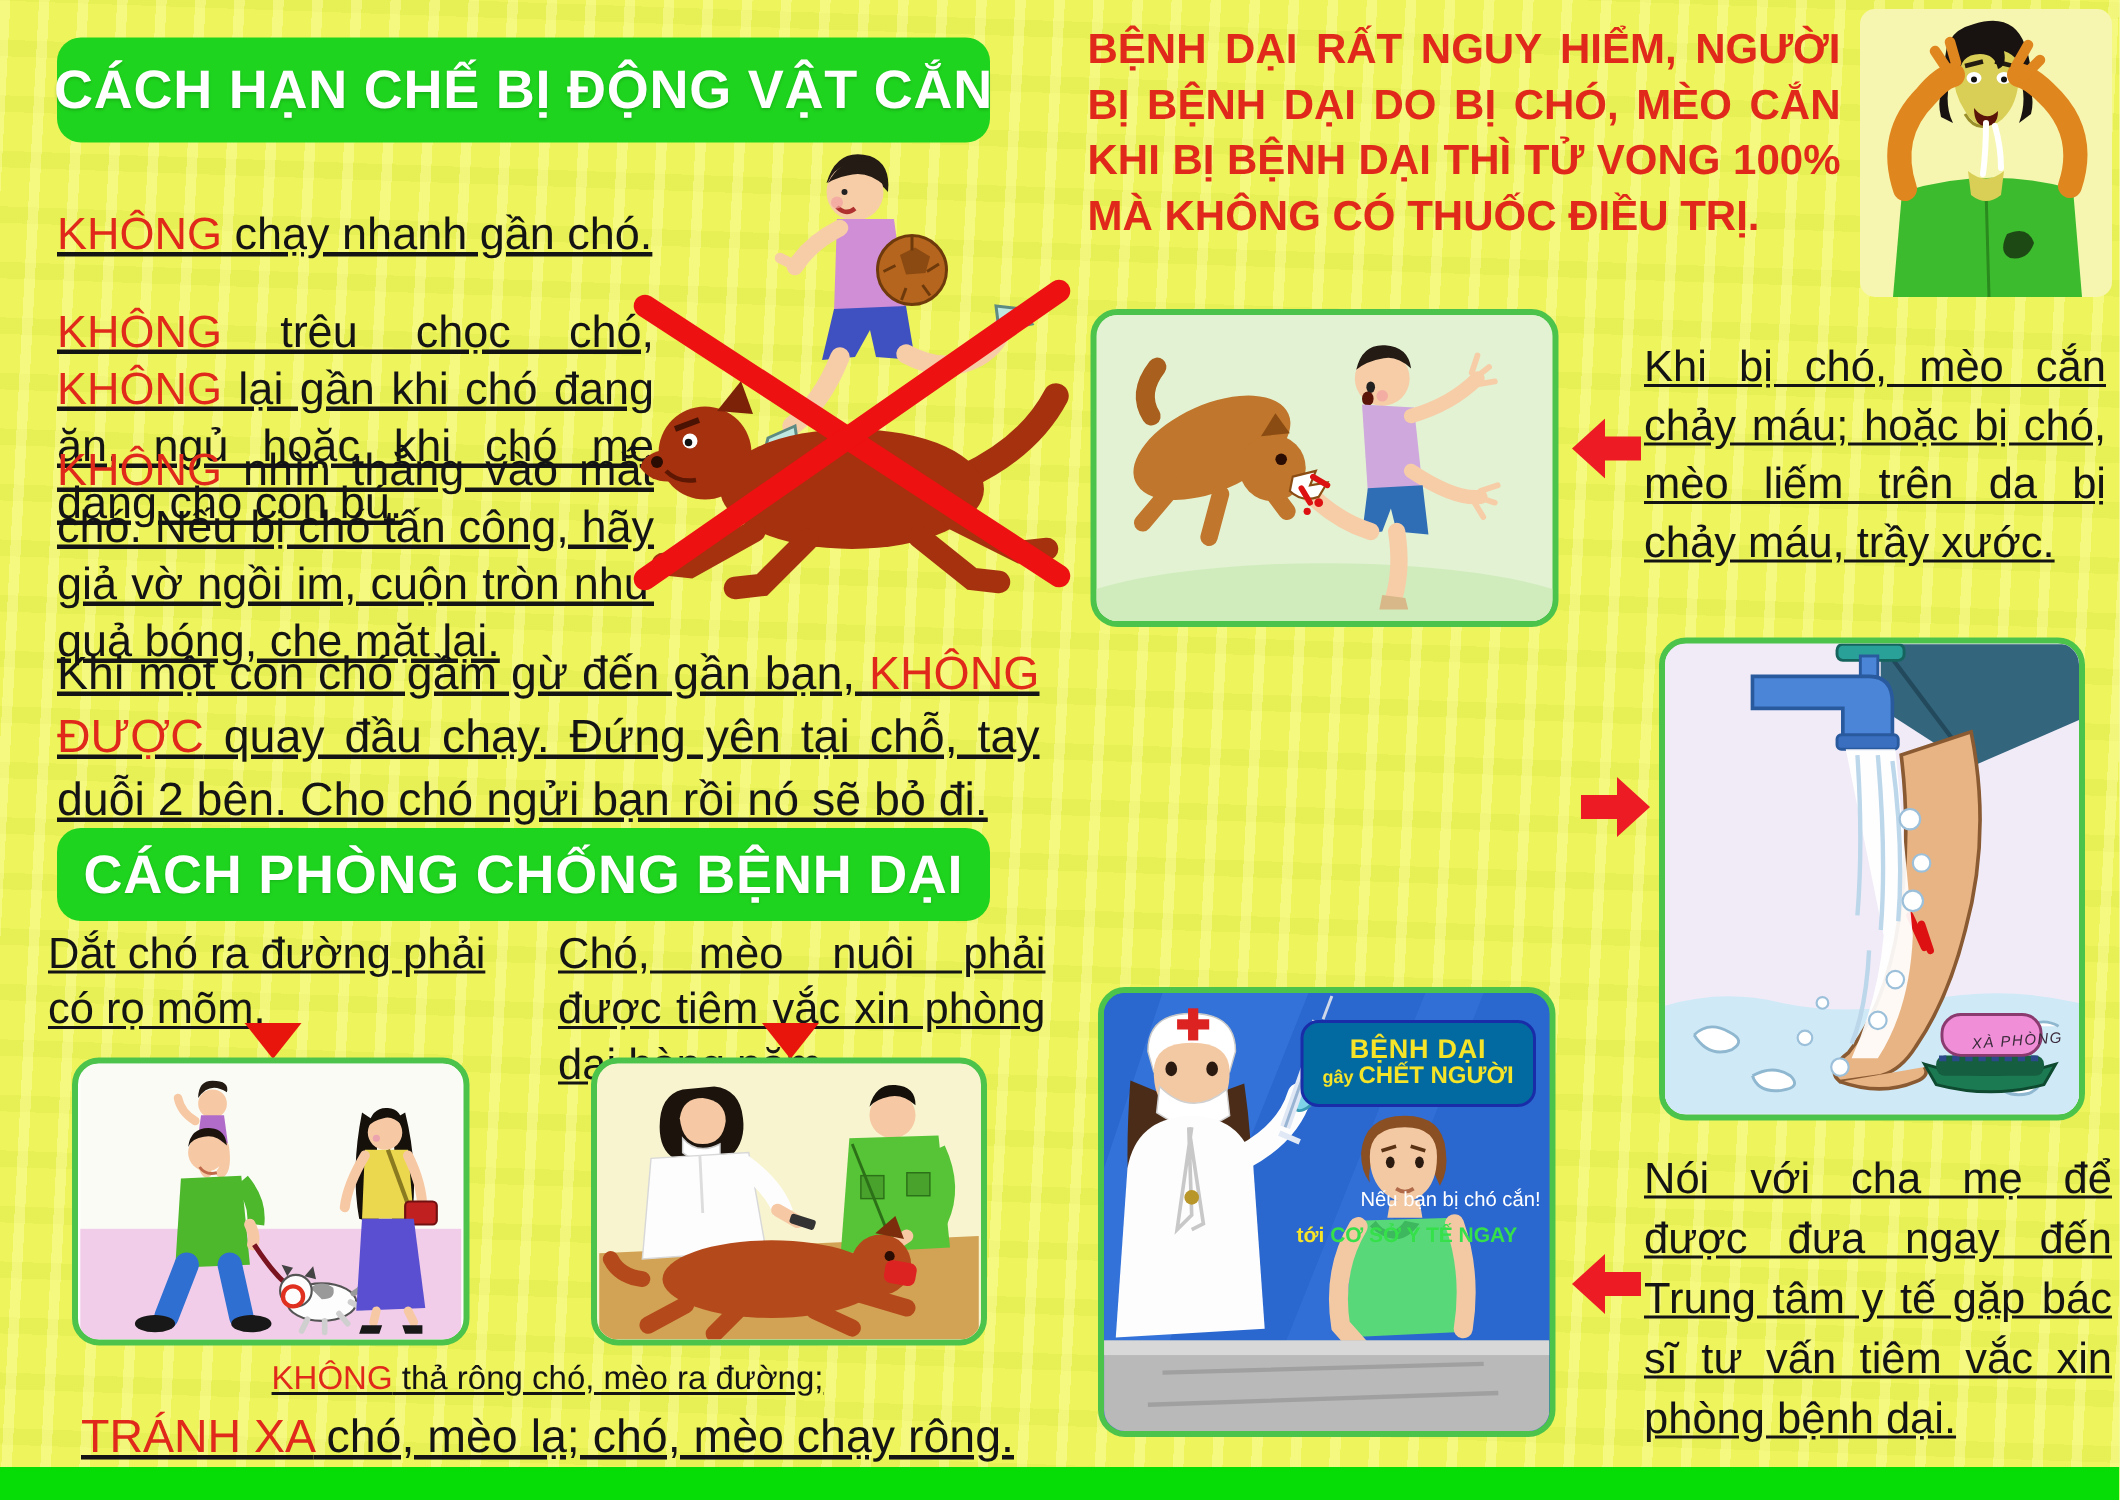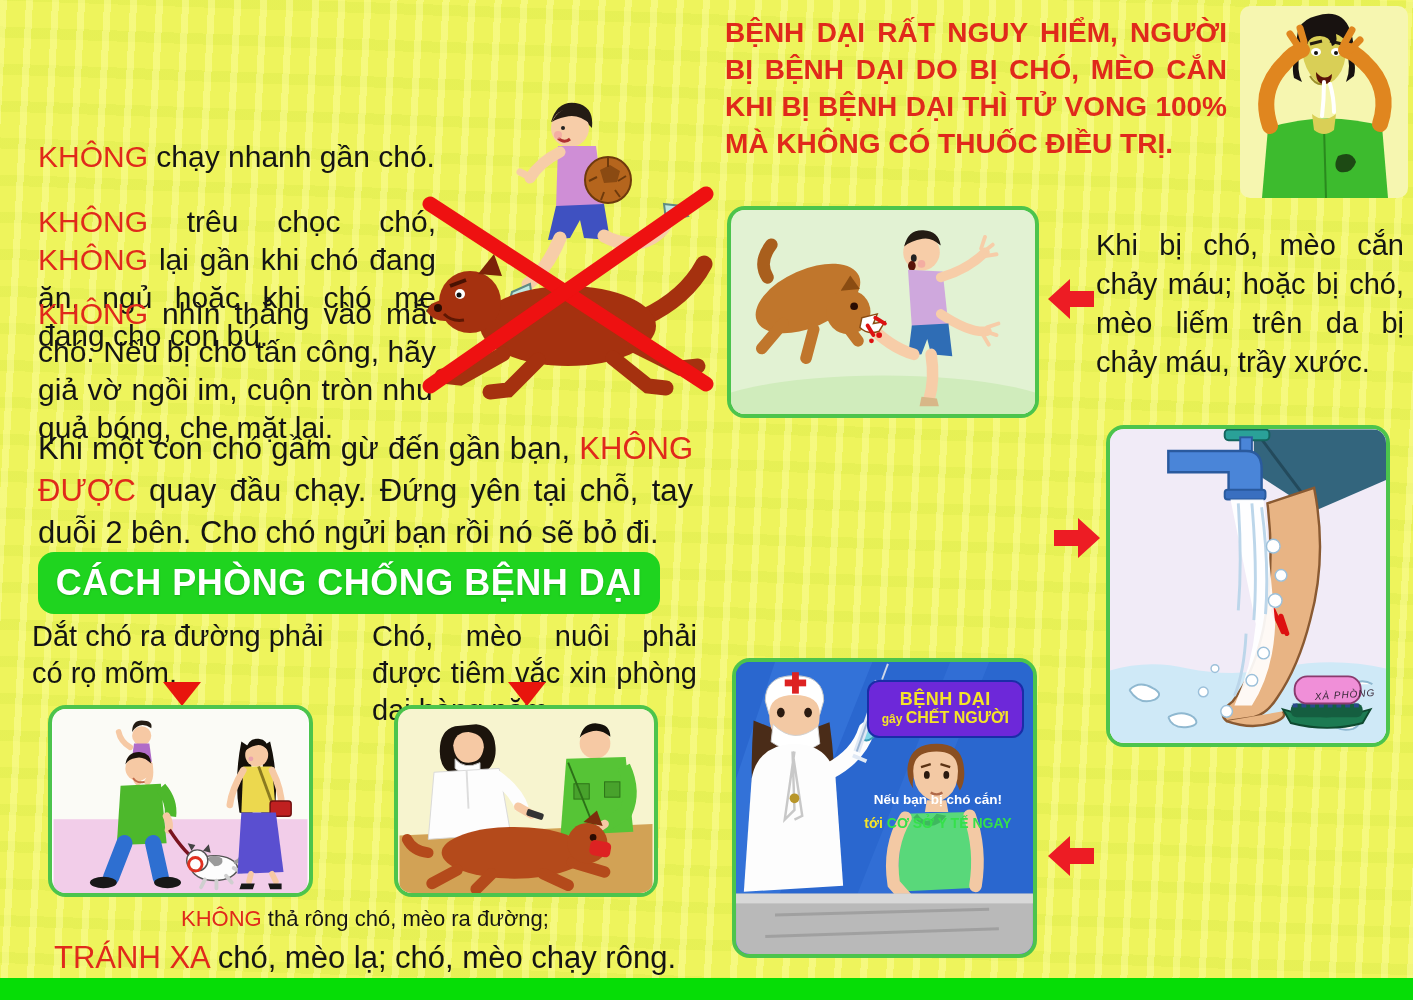--- a/index.html
+++ b/index.html
@@ -14,53 +14,54 @@
     background-image:
       repeating-linear-gradient(93deg, rgba(255,255,170,.45) 0 7px, rgba(255,255,170,0) 7px 26px),
       repeating-linear-gradient(2deg, rgba(214,232,70,.30) 0 11px, rgba(214,232,70,0) 11px 37px);
   }
   .abs{position:absolute;}
   .hdr{
     background:#1fd41f;border-radius:16px;color:#fff;font-weight:bold;
     font-size:36px;display:flex;align-items:center;justify-content:center;
     text-shadow:0 1px 2px rgba(0,80,0,.25);letter-spacing:.5px;white-space:nowrap;
   }
-  .txt{color:#141414;}
+  .txt{color:#141414;text-decoration:underline;}
   .jt{text-align:justify;text-align-last:left;}
   .red{color:#e0291b;}
   .warning{color:#e0291b;font-weight:bold;}
   .frame{border:4px solid #4cc44c;border-radius:18px;box-sizing:border-box;overflow:hidden;}
   .frame svg{display:block;width:100%;height:100%;}
   .tri{width:0;height:0;border-left:19px solid transparent;border-right:19px solid transparent;border-top:24px solid #e8150d;}
   .center{text-align:center;}
   .footer-bar{left:0;top:978px;width:1413px;height:22px;background:#06dd06;}
   
   .np-box{
     position:absolute;left:44%;top:6%;width:53%;box-sizing:border-box;
-    background:#6d28d9;border:2px solid #1a2da8;border-radius:12px;
+    background:#0369a1;border:2px solid #1a2da8;border-radius:12px;
     padding:7px 4px 8px 4px;text-align:center;line-height:1.15;
   }
   .np-yel{color:#f5e428;font-weight:bold;}
   .np-l1{font-size:18px;letter-spacing:.5px;}
   .np-gay{font-size:12px;}
   .np-l2{font-size:16px;}
   .np-line3{position:absolute;left:38%;top:37%;width:60%;text-align:center;font-size:14px;font-weight:bold;margin-top:45px;}
   .np-grn{color:#35e04a;}
-  .np-line4{position:absolute;left:38%;top:44.5%;width:60%;text-align:center;font-size:13.5px;font-weight:bold;color:#fff;}
+  .np-line4{position:absolute;left:38%;top:44.5%;width:60%;text-align:right;font-size:13.5px;font-weight:normal;color:#fff;}
   .soap-label{
     position:absolute;left:196px;top:260px;width:78px;text-align:center;
     font-size:10px;font-style:italic;color:#3a2a3a;transform:rotate(-4deg);letter-spacing:1px;
   }
   .arrow svg{display:block;}
 </style>
 </head>
 <body>
 
 <div class="poster">
 
+  <div class="abs hdr" style="left:38px;top:25px;width:622px;height:70px;">CÁCH HẠN CHẾ BỊ ĐỘNG VẬT CẮN</div>
 
   <div class="abs txt" style="left:38px;top:138px;width:420px;font-size:30px;line-height:38px;"><span class="red">KHÔNG</span><span> chạy nhanh gần chó.</span></div>
 
   <div class="abs txt jt" style="left:38px;top:203px;width:398px;font-size:30px;line-height:38px;"><span class="red">KHÔNG</span><span> trêu chọc chó, </span><span class="red">KHÔNG</span><span> lại gần khi chó đang ăn, ngủ hoặc khi chó mẹ đang cho con bú.</span></div>
 
   <div class="abs txt jt" style="left:38px;top:295px;width:398px;font-size:30px;line-height:38px;"><span class="red">KHÔNG</span><span> nhìn thẳng vào mắt chó. Nếu bị chó tấn công, hãy giả vờ ngồi im, cuộn tròn như quả bóng, che mặt lại.</span></div>
 
   <div class="abs" style="left:408px;top:86px;width:312px;height:322px;">
     <svg viewBox="0 0 312 322" width="312" height="322">
 
@@ -405,16 +406,17 @@
     <div class="np-line3"><span class="np-yel">tới </span><span class="np-grn">CƠ SỞ Y TẾ NGAY</span></div>
     <div class="np-line4">Nếu bạn bị chó cắn!</div>
   </div>
 
   <div class="abs arrow" style="left:1048px;top:836px;">
     <svg width="46" height="40" viewBox="0 0 46 40">
         <polygon points="0,20 22,0 22,12 46,12 46,28 22,28 22,40" fill="#ed1c24"></polygon>
       </svg>
   </div>
 
+  <div class="abs txt jt" style="left:1096px;top:766px;width:312px;font-size:29px;line-height:40px;">Nói với cha mẹ để được đưa ngay đến Trung tâm y tế gặp bác sĩ tư vấn tiêm vắc xin phòng bệnh dại.</div>
 
   <div class="abs footer-bar"></div>
 
 </div>
 
 </body></html>

